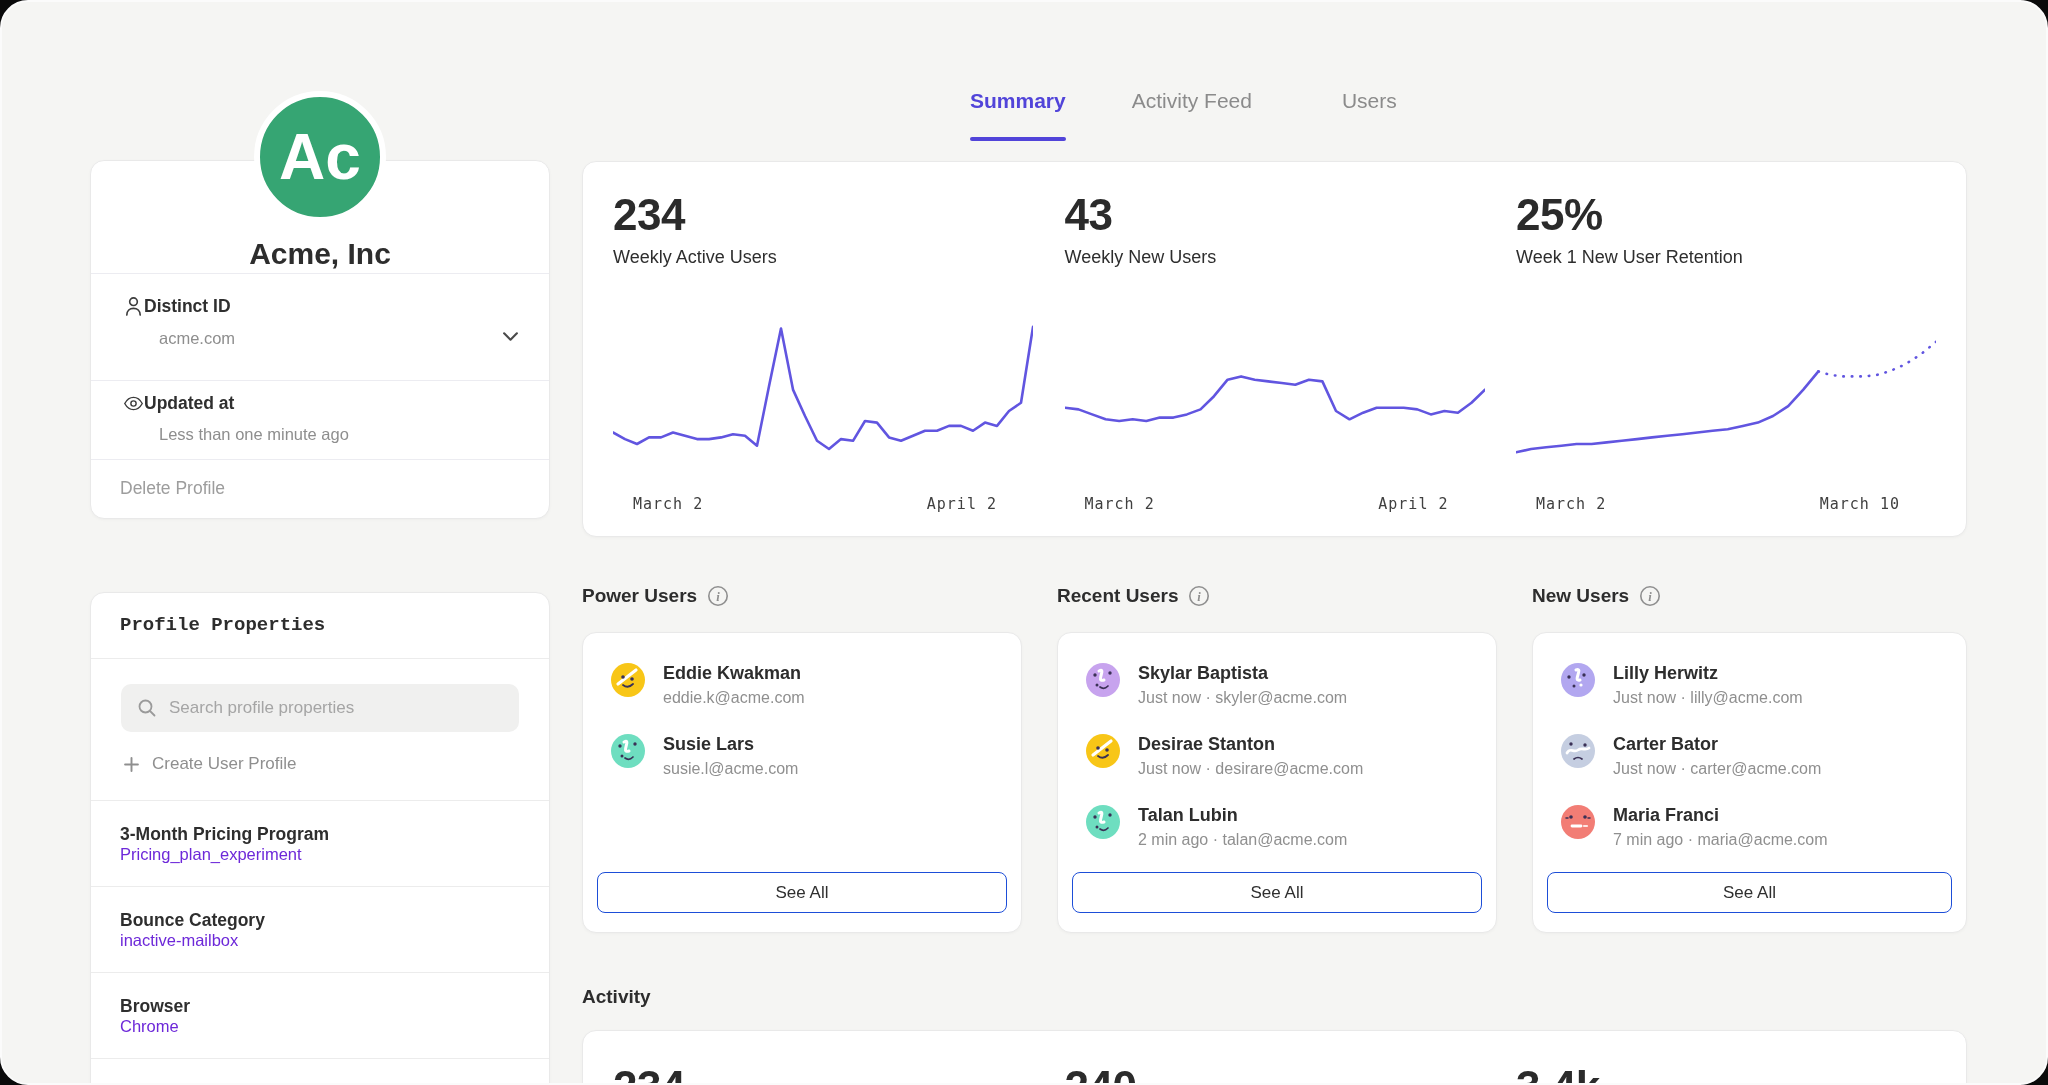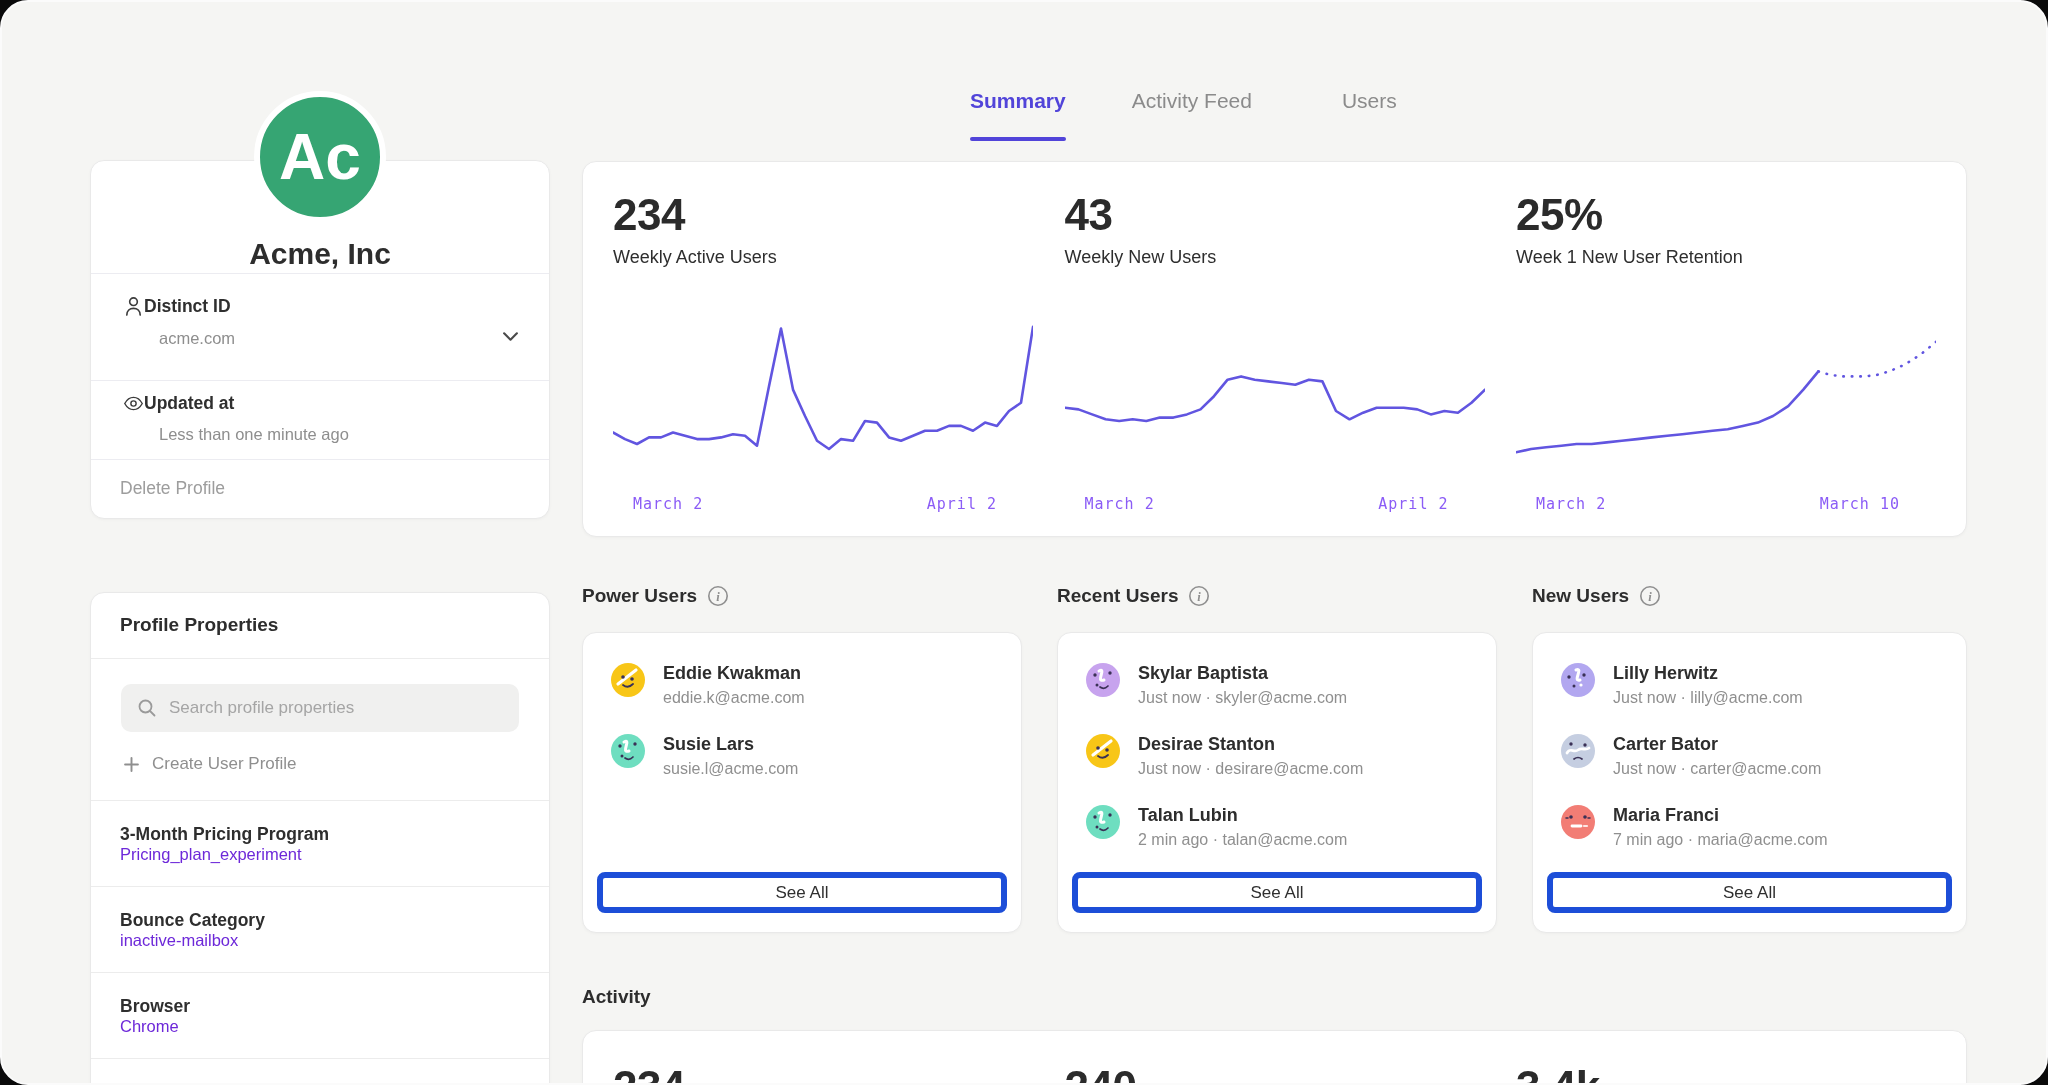--- a/index.html
+++ b/index.html
@@ -21,21 +21,21 @@
   .field-row.r1 { padding:21px 28px 32px 32px; }
   .field-row.r2 { padding:12px 28px 15px 32px; }
   .field-head { display:flex; align-items:center; }
   .field-icon { width:21px; display:flex; }
   .field-label { font-size:17.5px; font-weight:700; color:#2f2f2f; }
   .field-value { margin-top:11px; margin-left:36px; font-size:16.5px; color:#8e8e8e; }
   .chevron { position:absolute; right:30px; top:54px; }
   .delete-row { padding:18px 28px 19px 29px; font-size:17.5px; color:#9d9d9d; cursor:pointer; }
 
   .props-card { position:absolute; top:590px; left:0; right:0; height:520px; overflow:hidden; }
-  .props-title { padding:21px 28px 22px 29px; font-size:19px; font-weight:700; color:#2d2d2d; border-bottom:1px solid #ececec; }
+  .props-title { padding:21px 28px 22px 29px; font-size:19px; font-weight:700; color:#2d2d2d; border-bottom:1px solid #ececec;font-family:Liberation Mono, monospace; }
   .props-tools { padding-bottom:26px; border-bottom:1px solid #ececec; }
   .search-box { margin:25px 30px 0 30px; height:48px; background:#f0f0ef; border-radius:10px;
       display:flex; align-items:center; gap:12px; padding-left:16px; }
   .search-box input { border:none; outline:none; background:transparent; font-size:17px; color:#444;
       width:320px; font-family:"Liberation Sans", sans-serif; }
   .search-box input::placeholder { color:#a5a5a5; }
   .create-row { margin-top:22px; padding-left:33px; display:flex; align-items:center; gap:13px;
       font-size:17px; color:#8f8f8f; cursor:pointer; }
   .prop-row { padding:23px 28px 22px 29px; border-bottom:1px solid #ececec; cursor:pointer; }
   .prop-label { font-size:17.5px; font-weight:700; color:#2e2e2e; }
@@ -49,33 +49,33 @@
   .tab.active { color:#5144d9; font-weight:700; }
   .tab.active::after { content:""; position:absolute; left:0; right:0; bottom:0; height:4px; border-radius:2px; background:#5144d9; }
 
   .summary-card { position:absolute; top:159px; left:0; width:1385px; height:376px;
       display:flex; justify-content:space-between; padding:0 30px; }
   .stat-col { width:420px; padding-top:30px; }
   .stat-headline { font-size:44px; font-weight:700; letter-spacing:-.5px; color:#2b2b2b; line-height:1.05; }
   .stat-label { margin-top:9px; font-size:18px; font-weight:500; color:#2e2e2e; }
   .spark { display:block; margin-top:49px; width:420px; height:165px; }
   .axis { margin-top:13px; display:flex; justify-content:space-between; padding:0 36px 0 20px;
-      font-family:"DejaVu Sans Mono", monospace; font-size:15px; color:#8b5cf6; letter-spacing:1px; }
+      font-family:"DejaVu Sans Mono", monospace; font-size:15px; color:#404040; letter-spacing:1px; }
 
   .sections-row { position:absolute; top:583px; left:0; width:1385px; display:grid;
       grid-template-columns:440px 440px 435px; column-gap:35px; }
   .section-head { display:flex; align-items:center; gap:10px; font-size:19px; font-weight:700; color:#2d2d2d; height:22px; }
   .user-card { margin-top:25px; height:301px; position:relative; padding:30px 0 0 28px; }
   .user-row { display:flex; gap:18px; margin-bottom:27px; cursor:pointer; }
   .u-avatar { width:34px; height:34px; border-radius:50%; flex:0 0 34px; overflow:hidden; }
   .u-avatar svg { display:block; width:34px; height:34px; }
   .user-name { font-size:18px; font-weight:700; color:#2d2d2d; }
   .user-meta { margin-top:5px; font-size:16px; color:#8f8f8f; }
   .see-all { position:absolute; left:14px; right:14px; bottom:19px; height:41px; background:#fff;
-      border:6px solid #1d4ed8; border-radius:8px; display:flex; align-items:center; justify-content:center;
+      border:1px solid #1d4ed8; border-radius:8px; display:flex; align-items:center; justify-content:center;
       font-size:17px; color:#2f2f2f; cursor:pointer; }
 
   .activity { position:absolute; top:984px; left:0; width:1385px; }
   .activity-title { font-size:19px; font-weight:700; color:#2d2d2d; }
   .activity-card { margin-top:22px; height:190px; display:flex; justify-content:space-between; padding:0 30px; }
   .activity-col { width:420px; padding-top:31px; font-size:44px; font-weight:700; letter-spacing:-.5px; color:#2b2b2b; }
 
   .info-icon { display:flex; cursor:pointer; }
 </style>
 </head>

